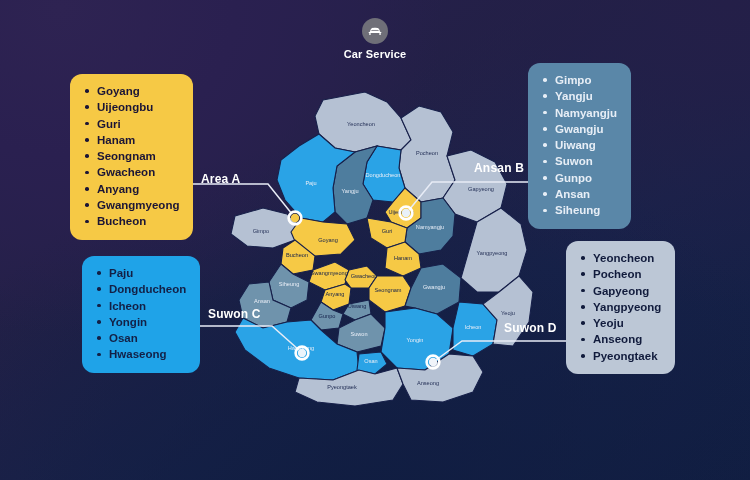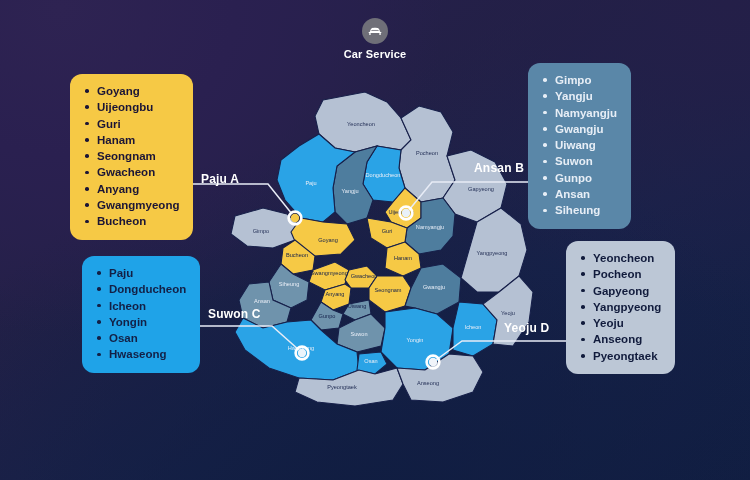--- a/index.html
+++ b/index.html
@@ -215,24 +215,24 @@
       <path class="lk" d="M197 326 H272 L299 350"></path>
       <circle class="pinring" cx="302" cy="353" r="6.4"></circle>
       <circle cx="302" cy="353" r="4.2" fill="#eaf4fb"></circle>
 
       <path class="lk" d="M566 341 H462 L436 360"></path>
       <circle class="pinring" cx="433" cy="362" r="6.4"></circle>
       <circle cx="433" cy="362" r="4.2" fill="#f0f4fa"></circle>
     </svg>
   </div>
 
-  <div class="area-lbl" style="left:201px; top:172px;">Paju A</div>
+  <div class="area-lbl" style="left:201px; top:172px;">Area A</div>
   <div class="area-lbl" style="left:474px; top:161px;">Ansan B</div>
   <div class="area-lbl" style="left:208px; top:307px;">Suwon C</div>
-  <div class="area-lbl" style="left:504px; top:321px;">Yeoju D</div>
+  <div class="area-lbl" style="left:504px; top:321px;">Suwon D</div>
 
   <div class="card" id="card-a">
     <ul>
       <li>Goyang</li>
       <li>Uijeongbu</li>
       <li>Guri</li>
       <li>Hanam</li>
       <li>Seongnam</li>
       <li>Gwacheon</li>
       <li>Anyang</li>

